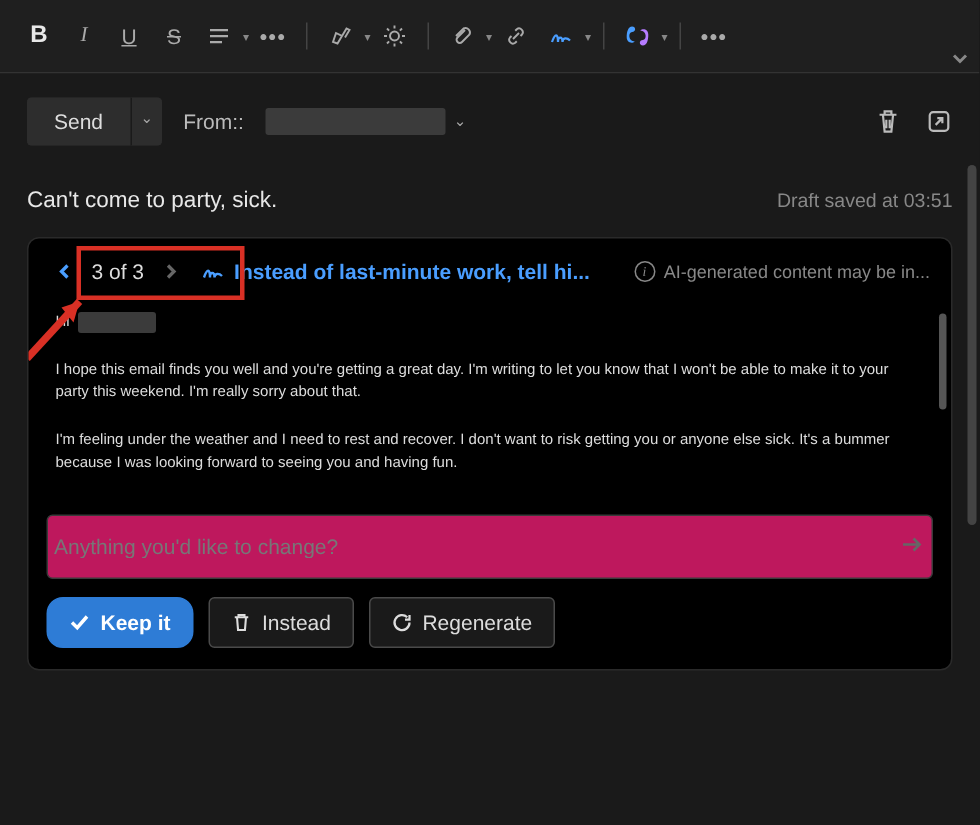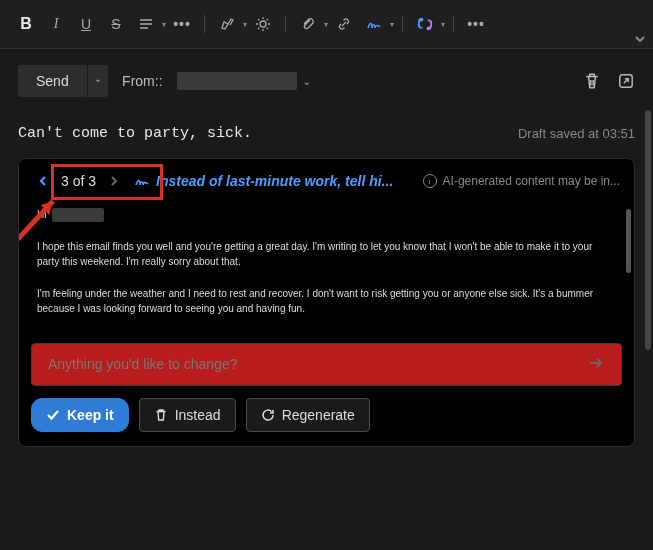--- a/index.html
+++ b/index.html
@@ -115,21 +115,21 @@
       cursor: pointer;
     }
     
     
     .subject-row {
       display: flex;
       align-items: center;
       justify-content: space-between;
       padding: 12px 18px 16px 18px;
     }
-    .subject-text { color: #e8e8e8; font-size: 15px; font-family: Liberation Mono, monospace; }
+    .subject-text { color: #e8e8e8; font-size: 15px; }
     .draft-status { color: #888; font-size: 13px; }
     
     
     .ai-panel {
       margin: 0 18px 14px 18px;
       background: #000;
       border: 1px solid #2a2a2a;
       border-radius: 8px;
       overflow: hidden;
       position: relative;
@@ -176,21 +176,20 @@
     }
     .ai-title {
       display: flex;
       align-items: center;
       gap: 6px;
       color: #4a9eff;
       font-weight: 600;
       font-size: 14px;
       overflow: hidden;
       white-space: nowrap;
-      font-style: italic;
     }
     .ai-title-icon { color: #4a9eff; flex-shrink: 0; }
     .ai-info {
       margin-left: auto;
       display: flex;
       align-items: center;
       gap: 6px;
       color: #888;
       font-size: 12px;
       white-space: nowrap;
@@ -237,24 +236,24 @@
       background: #555;
       border-radius: 3px;
     }
     
     .ai-input-row {
       padding: 0 12px 12px 12px;
     }
     .ai-input {
       display: flex;
       align-items: center;
-      background: #b91c1c;
+      background: #be185d;
       border: 1px solid #3a3a3a;
       border-radius: 4px;
-      padding: 10px 16px;
+      padding: 10px 4px;
     }
     .ai-input input {
       flex: 1;
       background: transparent;
       border: none;
       color: #ddd;
       font-size: 14px;
       outline: none;
     }
     .ai-input input::placeholder { color: #777; }

